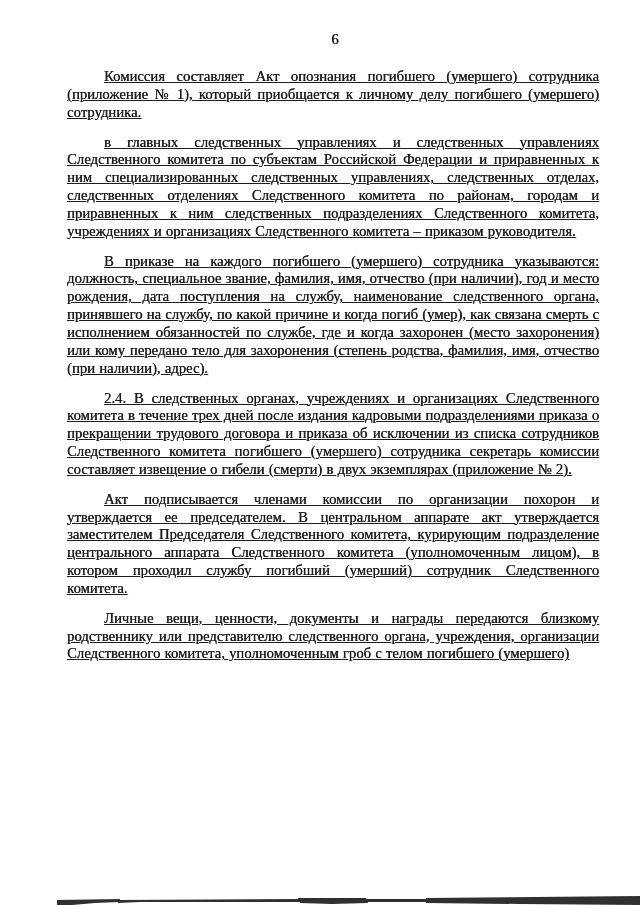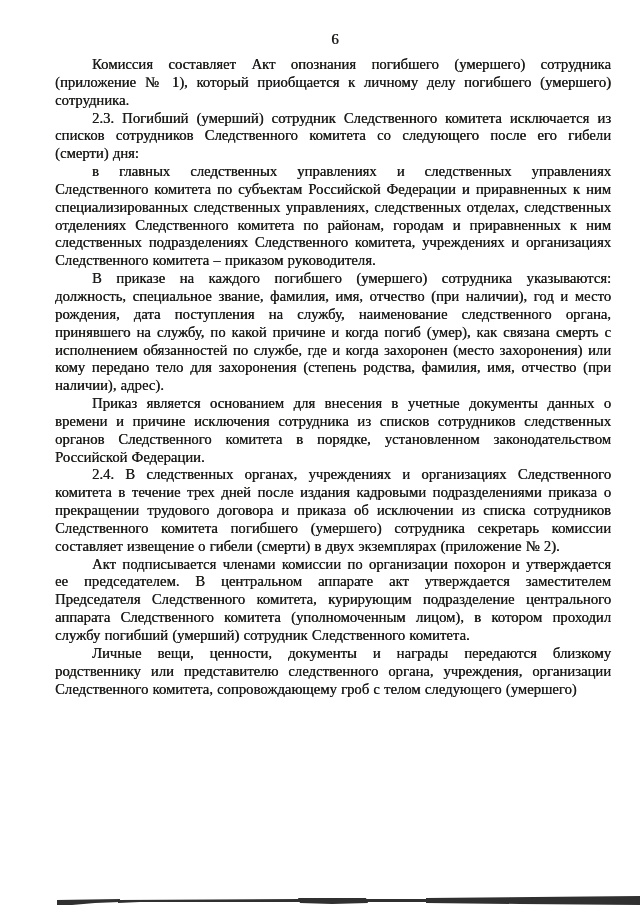--- a/index.html
+++ b/index.html
@@ -23,53 +23,52 @@
   .pagenum {
     text-align: center;
     font-size: 14.6px;
     line-height: 18px;
     height: 26px;
     
     transform: translateX(2px);
     text-shadow: 0.3px 0 0 currentColor;
   }
   .body-text p {
-    margin: 0;
+    margin: 12px;
     font-size: 14.7px;
     line-height: 17.85px;
     text-align: justify;
     text-indent: 37px;
     text-shadow: 0.3px 0 0 currentColor;
     word-spacing: 0.5px;
+    text-decoration: underline;
   }
   .scan-edge {
     position: absolute;
     left: 0;
     bottom: 0;
     width: 640px;
     height: 12px;
     display: block;
   }
 </style>
 </head>
 <body>
 
 <div class="page">
 
   <div class="pagenum">6</div>
 
   <div class="body-text">
     <p>Комиссия составляет Акт опознания погибшего (умершего) сотрудника (приложение № 1), который приобщается к личному делу погибшего (умершего) сотрудника.</p>
-    <p>2.3. Погибший (умерший) сотрудник Следственного комитета исключается из списков сотрудников Следственного комитета со следующего после его гибели (смерти) дня:</p>
     <p>в главных следственных управлениях и следственных управлениях Следственного комитета по субъектам Российской Федерации и приравненных к ним специализированных следственных управлениях, следственных отделах, следственных отделениях Следственного комитета по районам, городам и приравненных к ним следственных подразделениях Следственного комитета, учреждениях и организациях Следственного комитета – приказом руководителя.</p>
     <p>В приказе на каждого погибшего (умершего) сотрудника указываются: должность, специальное звание, фамилия, имя, отчество (при наличии), год и место рождения, дата поступления на службу, наименование следственного органа, принявшего на службу, по какой причине и когда погиб (умер), как связана смерть с исполнением обязанностей по службе, где и когда захоронен (место захоронения) или кому передано тело для захоронения (степень родства, фамилия, имя, отчество (при наличии), адрес).</p>
-    <p>Приказ является основанием для внесения в учетные документы данных о времени и причине исключения сотрудника из списков сотрудников следственных органов Следственного комитета в порядке, установленном законодательством Российской Федерации.</p>
     <p>2.4. В следственных органах, учреждениях и организациях Следственного комитета в течение трех дней после издания кадровыми подразделениями приказа о прекращении трудового договора и приказа об исключении из списка сотрудников Следственного комитета погибшего (умершего) сотрудника секретарь комиссии составляет извещение о гибели (смерти) в двух экземплярах (приложение № 2).</p>
     <p>Акт подписывается членами комиссии по организации похорон и утверждается ее председателем. В центральном аппарате акт утверждается заместителем Председателя Следственного комитета, курирующим подразделение центрального аппарата Следственного комитета (уполномоченным лицом), в котором проходил службу погибший (умерший) сотрудник Следственного комитета.</p>
-    <p>Личные вещи, ценности, документы и награды передаются близкому родственнику или представителю следственного органа, учреждения, организации Следственного комитета, сопровождающему гроб с телом следующего (умершего)</p>
+    <p>Личные вещи, ценности, документы и награды передаются близкому родственнику или представителю следственного органа, учреждения, организации Следственного комитета, уполномоченным гроб с телом погибшего (умершего)</p>
   </div>
 
   <svg class="scan-edge" viewBox="0 0 640 12" preserveAspectRatio="none">
     <g fill="#1a1a1a" opacity="0.9">
       <polygon points="57,7 120,6 120,9 95,10 72,12 57,12"></polygon>
       <polygon points="118,7 300,6 302,9 140,9 118,10"></polygon>
       <polygon points="298,5 366,5 368,10 332,11 300,10"></polygon>
       <polygon points="364,6 428,6 428,9 364,9"></polygon>
       <polygon points="426,5 640,3 640,12 520,11 426,10"></polygon>
     </g>

